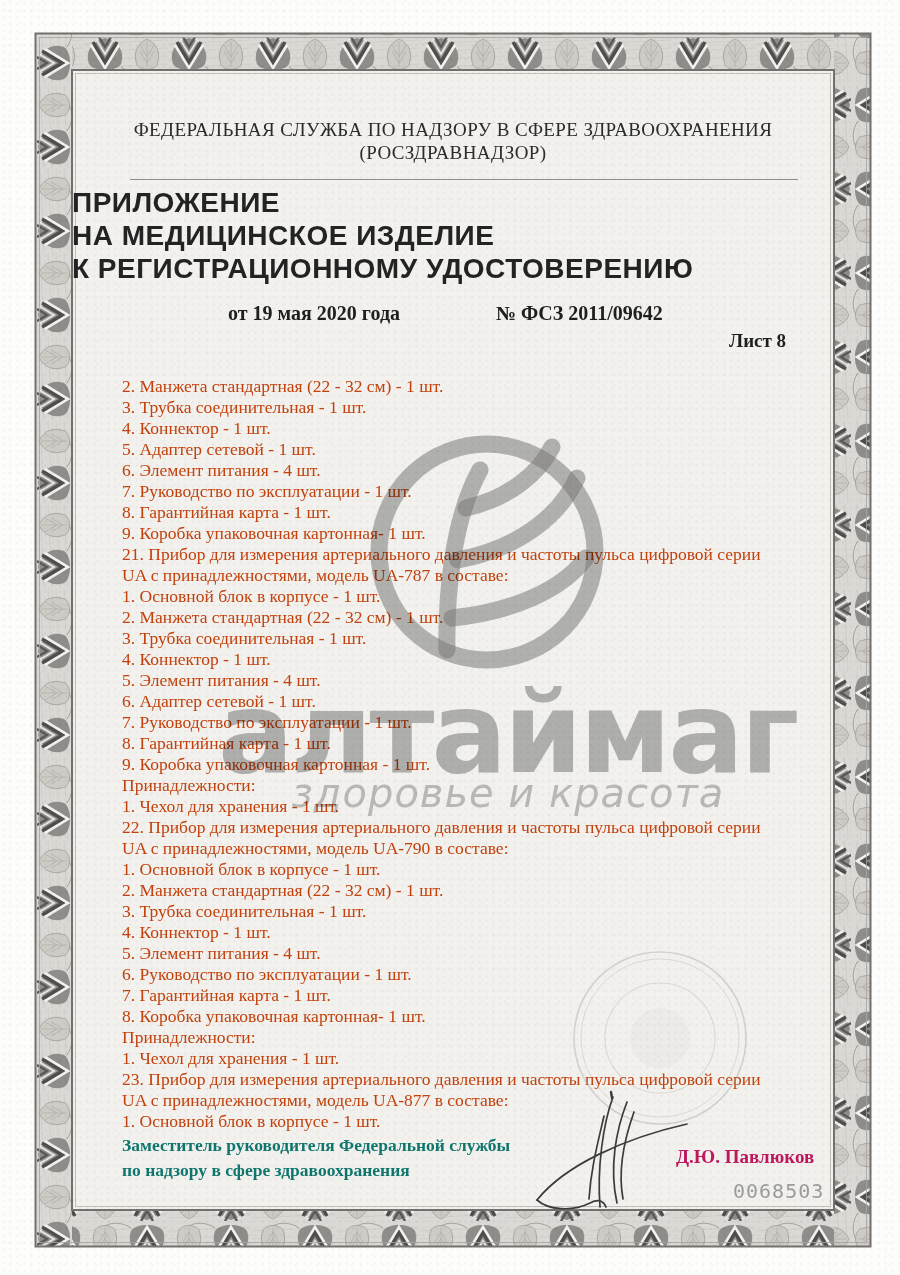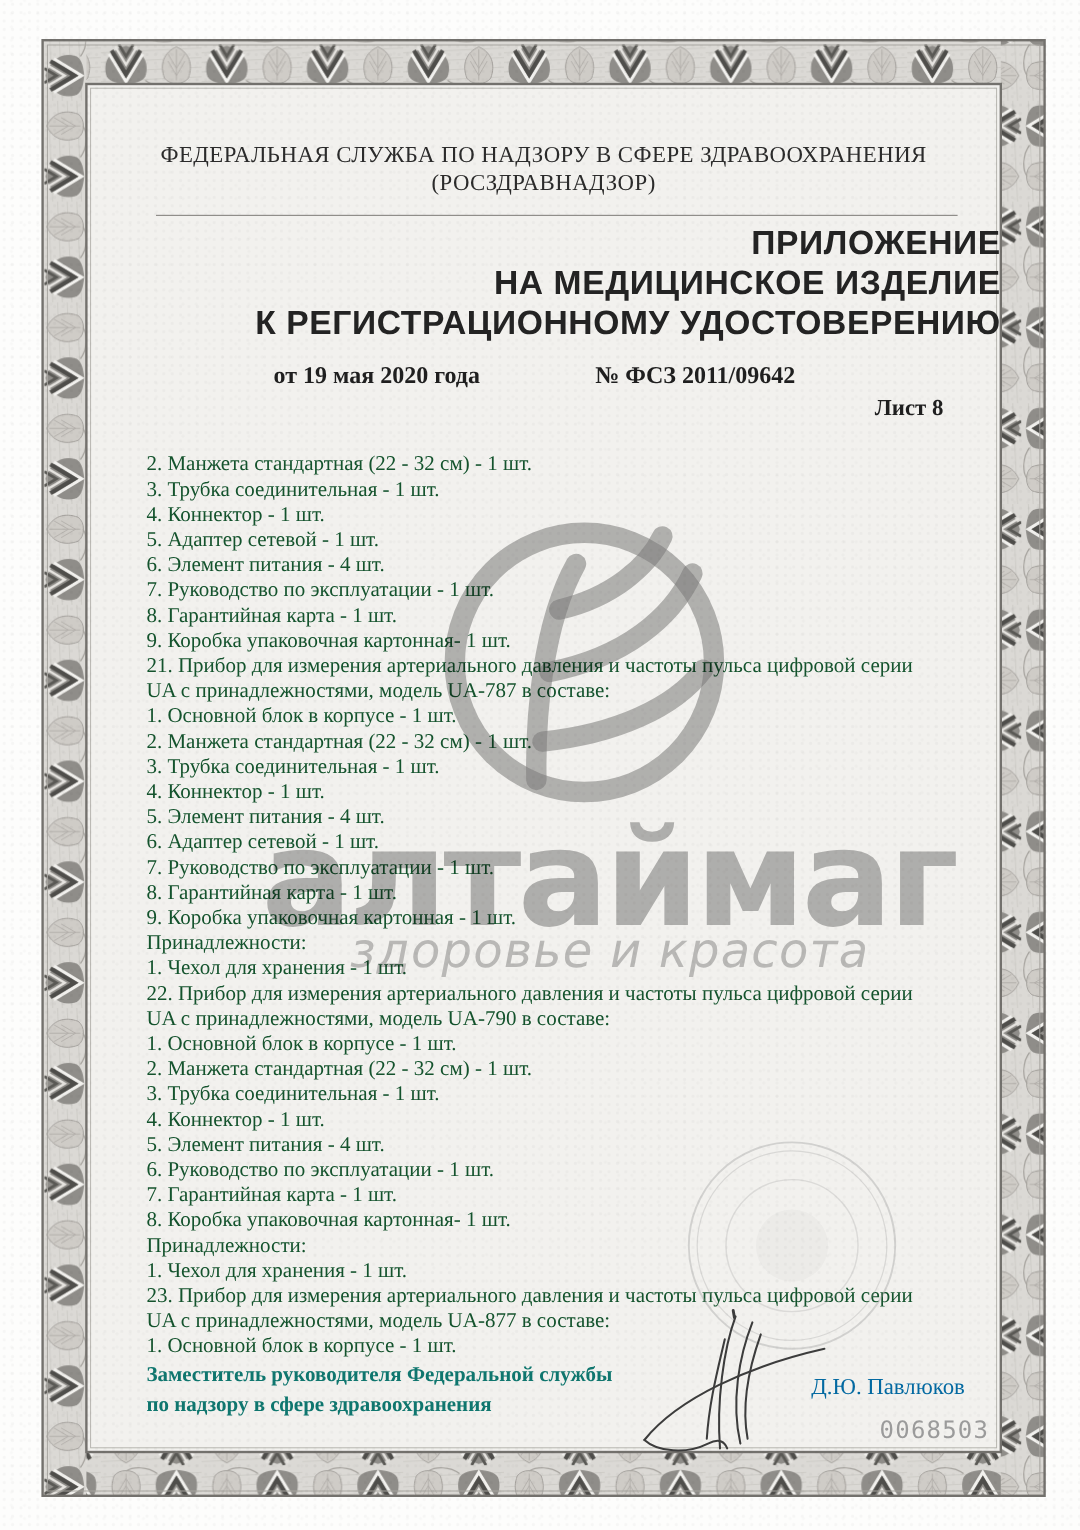--- a/index.html
+++ b/index.html
@@ -6,28 +6,28 @@
   .page{position:relative;width:900px;height:1275px;background:#fdfdfc;overflow:hidden;
         font-family:"Liberation Serif",serif;color:#262626;}
   .layer{position:absolute;left:0;top:0;width:900px;height:1275px;pointer-events:none;}
   .texture{background-image:
       radial-gradient(rgba(0,0,0,0.028) 1px, transparent 1.6px),
       radial-gradient(rgba(0,0,0,0.02) 1px, transparent 1.6px);
       background-size:7px 7px,11px 11px;background-position:0 0,4px 6px;}
   .abs{position:absolute;}
   .agency{left:72px;width:762px;text-align:center;font-size:19px;letter-spacing:0.4px;color:#2b2b2b;white-space:nowrap;}
   .header-rule{left:130px;width:668px;top:179px;border-top:1.3px solid #908e8a;height:0;}
-  .title-block{left:72px;width:762px;top:186px;text-align:right;
+  .title-block{left:72px;width:762px;top:186px;text-align:left;
       font-family:"Liberation Sans",sans-serif;font-weight:bold;font-size:28px;line-height:33px;color:#232323;letter-spacing:0.5px;}
   .meta{font-weight:bold;font-size:20px;color:#1f1f1f;white-space:nowrap;text-align:center;}
   .sheet{font-weight:bold;font-size:19px;color:#1f1f1f;white-space:nowrap;}
   .body-lines{left:122px;top:376px;width:700px;font-size:17.5px;line-height:21px;white-space:nowrap;}
   .doc-line{height:21px;}
   .footer-role{left:122px;top:1133px;font-weight:bold;font-size:17.5px;line-height:24.5px;color:#0f766e;white-space:nowrap;}
-  .footer-name{left:676px;top:1146px;font-weight:normal;font-size:19px;color:#0369a1;white-space:nowrap;}
+  .footer-name{left:676px;top:1146px;font-weight:bold;font-size:19px;color:#be185d;white-space:nowrap;}
   .serial{left:733px;top:1179px;font-family:"DejaVu Sans Mono",monospace;font-size:20px;letter-spacing:1px;color:#9b9b9b;white-space:nowrap;}
   .wm-brand{left:218px;top:668px;width:580px;text-align:left;
       font-family:"DejaVu Sans",sans-serif;font-weight:bold;font-size:112px;letter-spacing:-3px;
       color:rgba(125,125,125,0.55);mix-blend-mode:multiply;white-space:nowrap;}
   .wm-tagline{left:218px;top:770px;width:580px;text-align:center;
       font-family:"DejaVu Sans",sans-serif;font-size:40px;letter-spacing:1px;
       color:rgba(135,135,135,0.5);mix-blend-mode:multiply;white-space:nowrap;font-style:italic;}
   .wm-svg{mix-blend-mode:multiply;}
 </style>
 </head>
@@ -106,21 +106,21 @@
   <div class="abs title-block">
     <div>ПРИЛОЖЕНИЕ</div>
     <div>НА МЕДИЦИНСКОЕ ИЗДЕЛИЕ</div>
     <div>К РЕГИСТРАЦИОННОМУ УДОСТОВЕРЕНИЮ</div>
   </div>
 
   <div class="abs meta" style="left:228px;top:302px">от  19 мая 2020 года</div>
   <div class="abs meta" style="left:496px;top:302px">№  ФСЗ 2011/09642</div>
   <div class="abs sheet" style="left:729px;top:330px">Лист  8</div>
 
-  <div class="abs body-lines" id="body-lines" style="color: #14532d;">
+  <div class="abs body-lines" id="body-lines" style="color: #c2410c;">
       <div class="doc-line">2. Манжета стандартная (22 - 32 см) - 1 шт.</div>
       <div class="doc-line">3. Трубка соединительная - 1 шт.</div>
       <div class="doc-line">4. Коннектор - 1 шт.</div>
       <div class="doc-line">5. Адаптер сетевой - 1 шт.</div>
       <div class="doc-line">6. Элемент питания - 4 шт.</div>
       <div class="doc-line">7. Руководство по эксплуатации - 1 шт.</div>
       <div class="doc-line">8. Гарантийная карта - 1 шт.</div>
       <div class="doc-line">9. Коробка упаковочная картонная- 1 шт.</div>
       <div class="doc-line">21. Прибор для измерения артериального давления и частоты пульса цифровой серии</div>
       <div class="doc-line">UA с принадлежностями, модель UA-787 в составе:</div>

